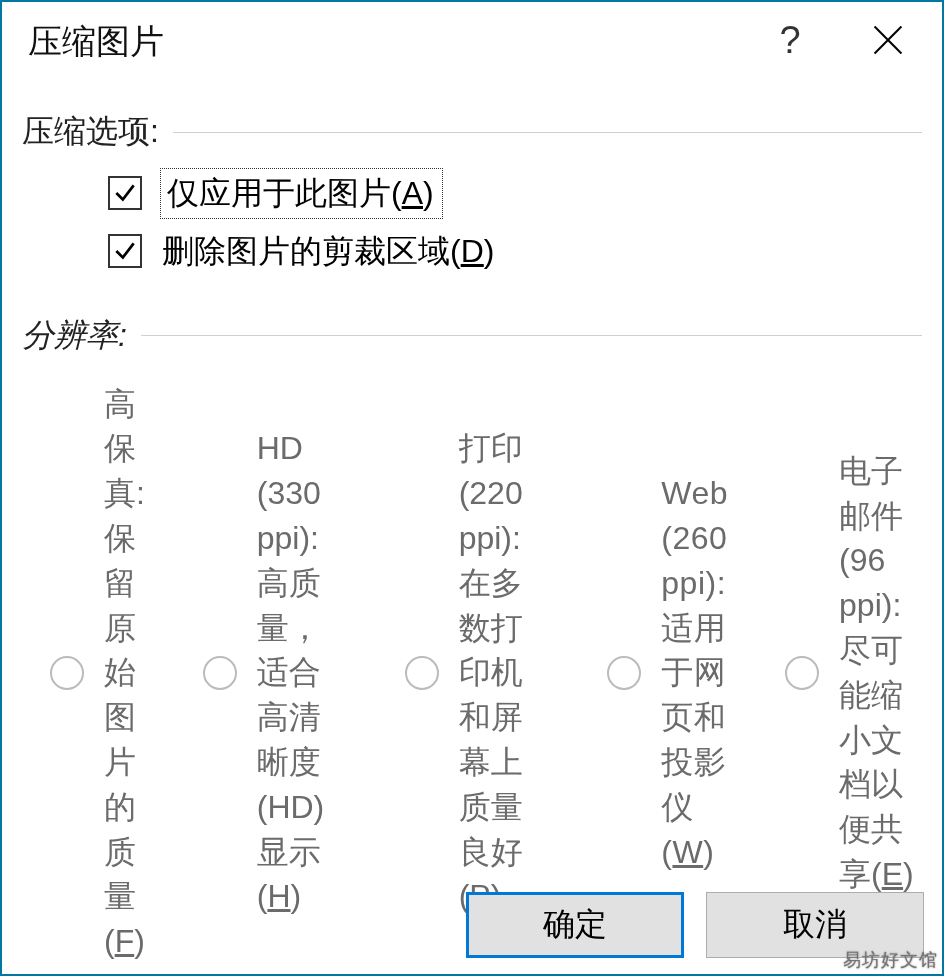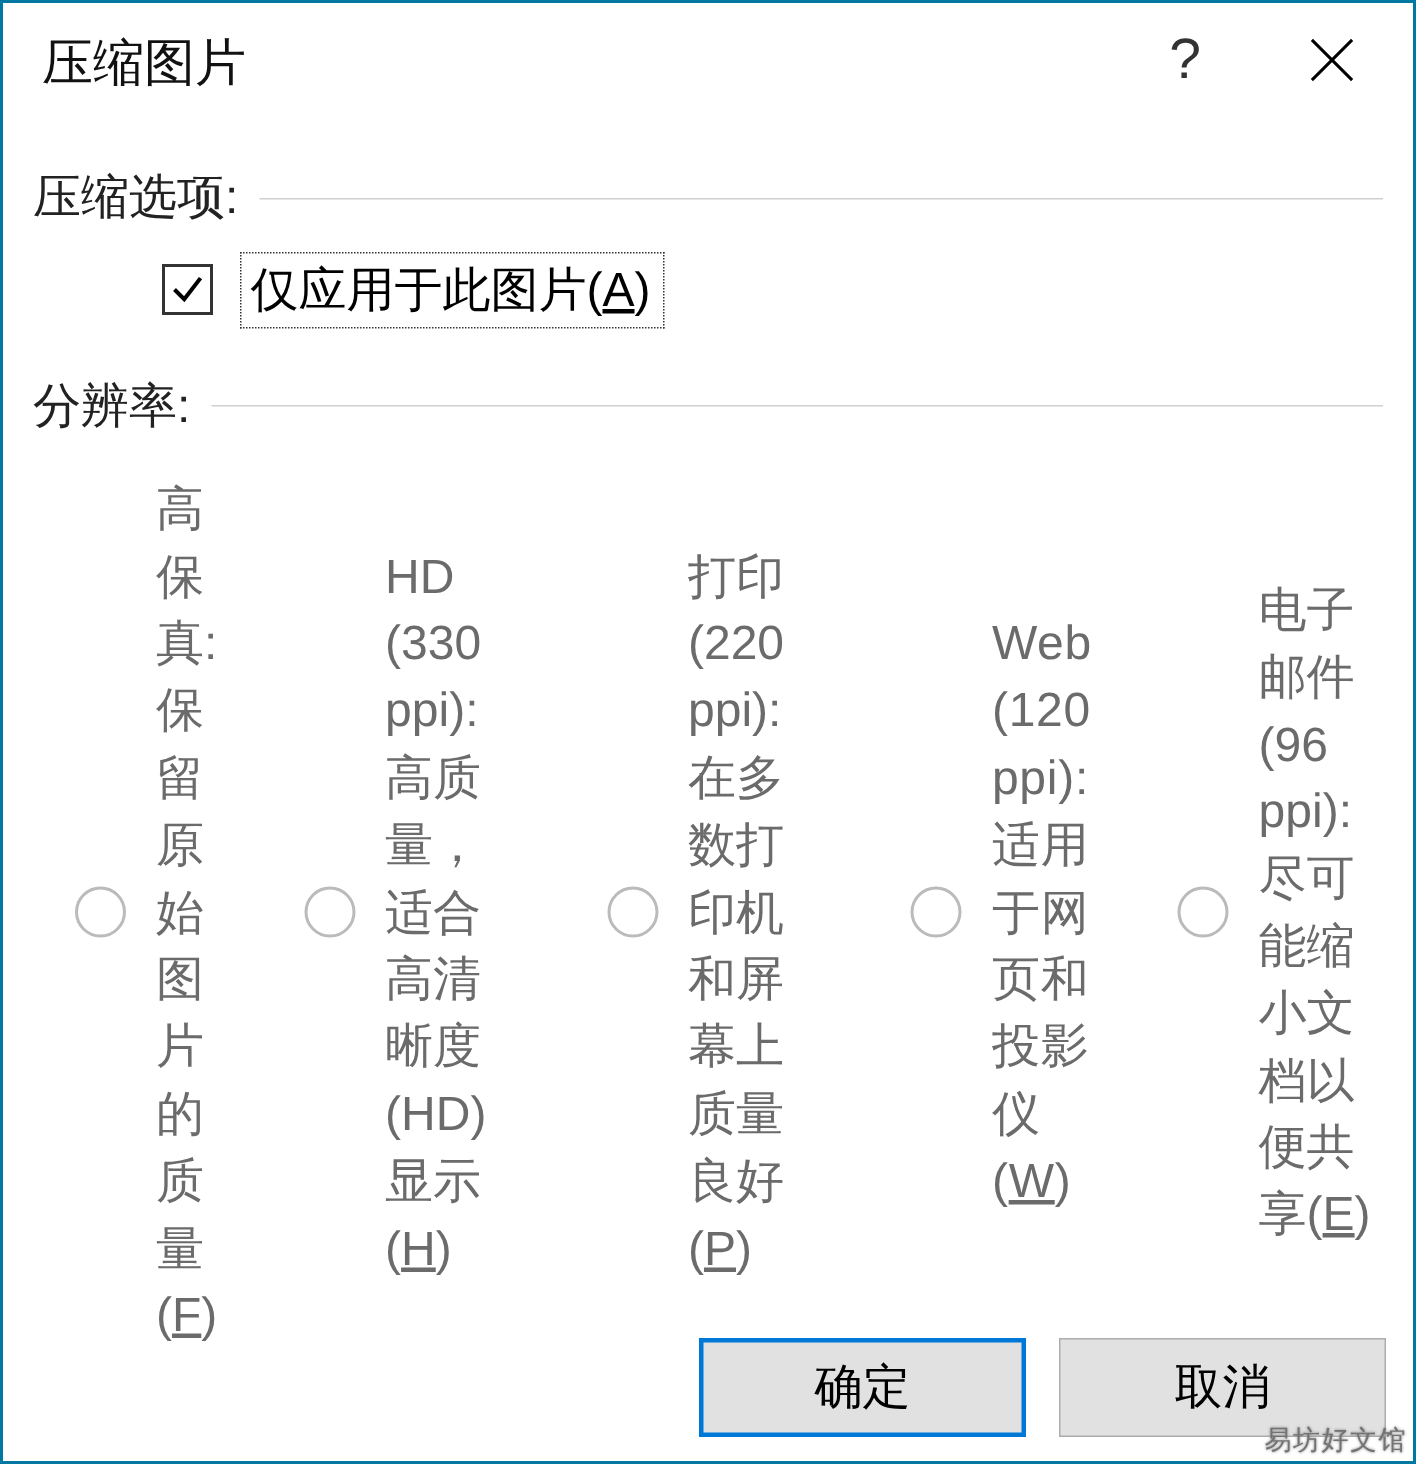--- a/index.html
+++ b/index.html
@@ -122,22 +122,32 @@
     <span class="checkbox">
       <svg viewBox="0 0 24 24">
           <path d="M4 12 L10 18 L20 5" stroke="#000" stroke-width="2.5" fill="none"></path>
         </svg>
     </span>
     <span class="dotted-focus">
       <span>仅应用于此图片(</span><span class="underline">A</span><span>)</span>
     </span>
   </div>
 
+  <div class="option-row">
+    <span class="checkbox">
+      <svg viewBox="0 0 24 24">
+          <path d="M4 12 L10 18 L20 5" stroke="#000" stroke-width="2.5" fill="none"></path>
+        </svg>
+    </span>
+    <span>
+      <span>删除图片的剪裁区域(</span><span class="underline">D</span><span>)</span>
+    </span>
+  </div>
 
-  <div class="section-header" style="margin-top:30px;">
+  <div class="section-header" style="margin-top:40px;font-style:italic;">
     <span class="section-label">分辨率:</span>
     <div class="hr-line"></div>
   </div>
 
   <div class="resolution-group">
 
     <div class="option-row radio-row">
       <span class="radio disabled"></span>
       <span class="radio-label disabled">
         <span>高保真: 保留原始图片的质量(</span><span class="underline">F</span><span>)</span>
@@ -154,21 +164,21 @@
     <div class="option-row radio-row">
       <span class="radio disabled"></span>
       <span class="radio-label disabled">
         <span>打印(220 ppi): 在多数打印机和屏幕上质量良好(</span><span class="underline">P</span><span>)</span>
       </span>
     </div>
 
     <div class="option-row radio-row">
       <span class="radio disabled"></span>
       <span class="radio-label disabled web">
-        <span>Web (120 ppi): 适用于网页和投影仪(</span><span class="underline">W</span><span>)</span>
+        <span>Web (260 ppi): 适用于网页和投影仪(</span><span class="underline">W</span><span>)</span>
       </span>
     </div>
 
     <div class="option-row radio-row">
       <span class="radio disabled"></span>
       <span class="radio-label disabled">
         <span>电子邮件(96 ppi): 尽可能缩小文档以便共享(</span><span class="underline">E</span><span>)</span>
       </span>
     </div>
 

